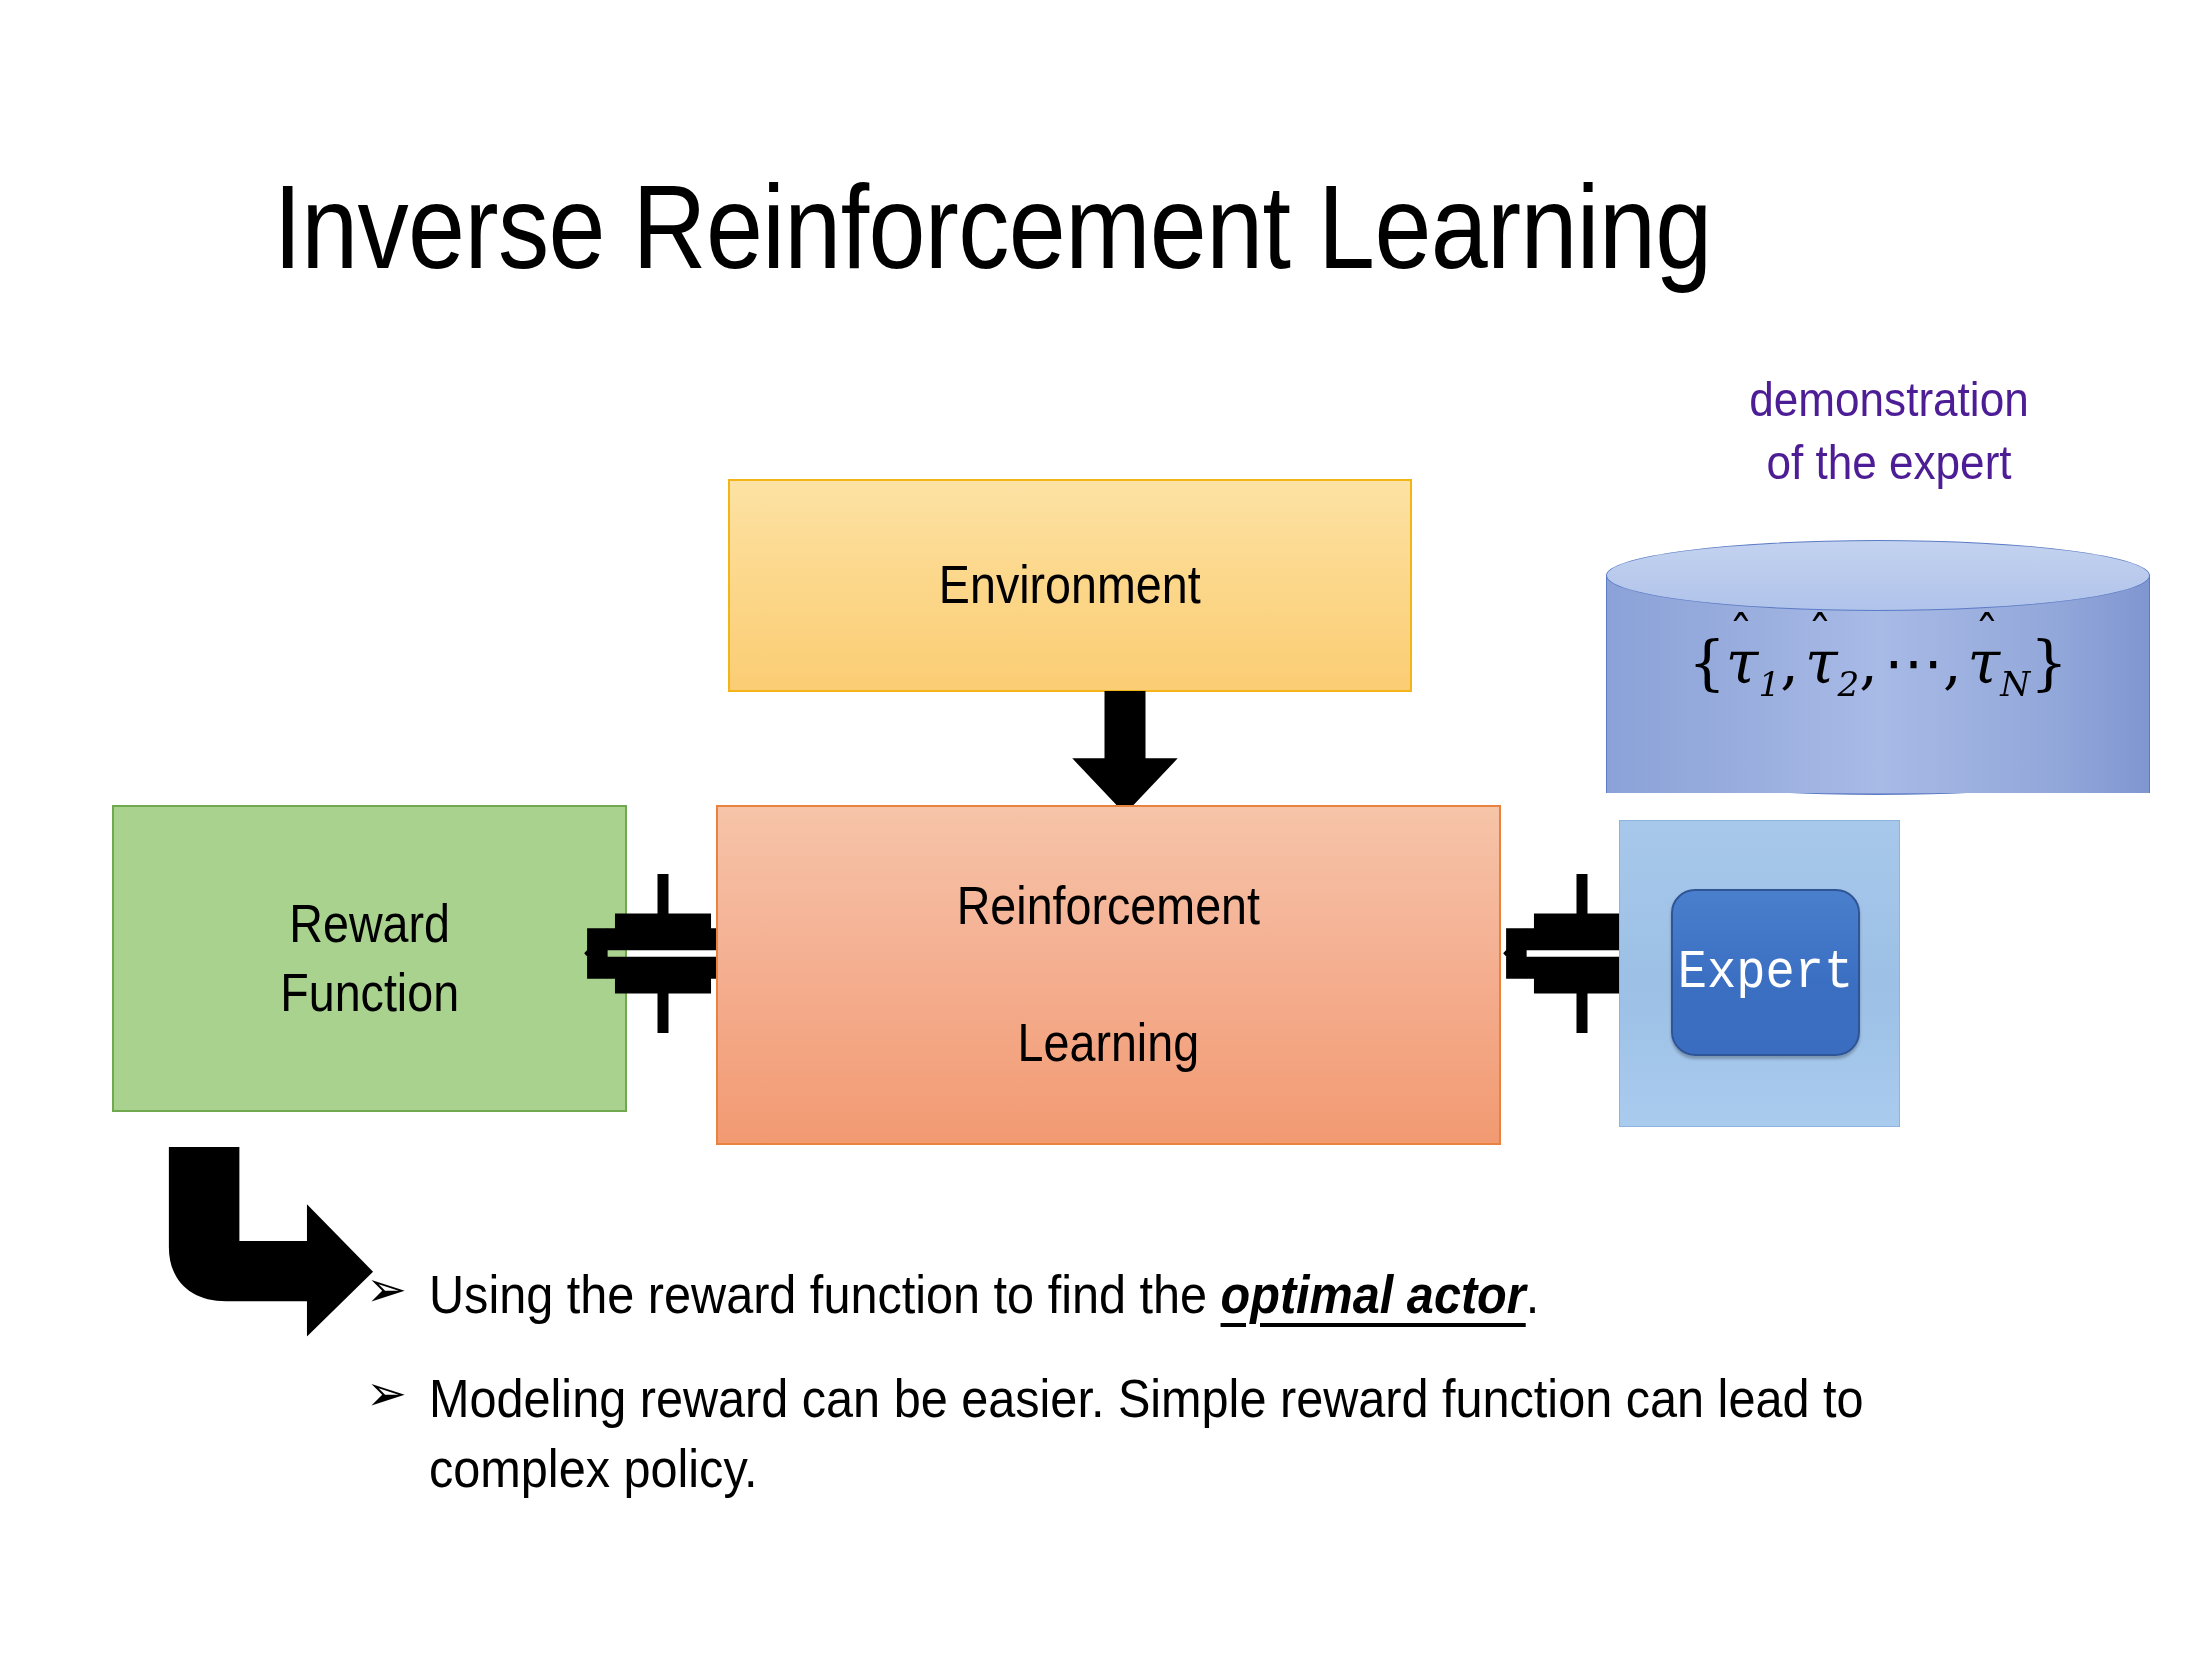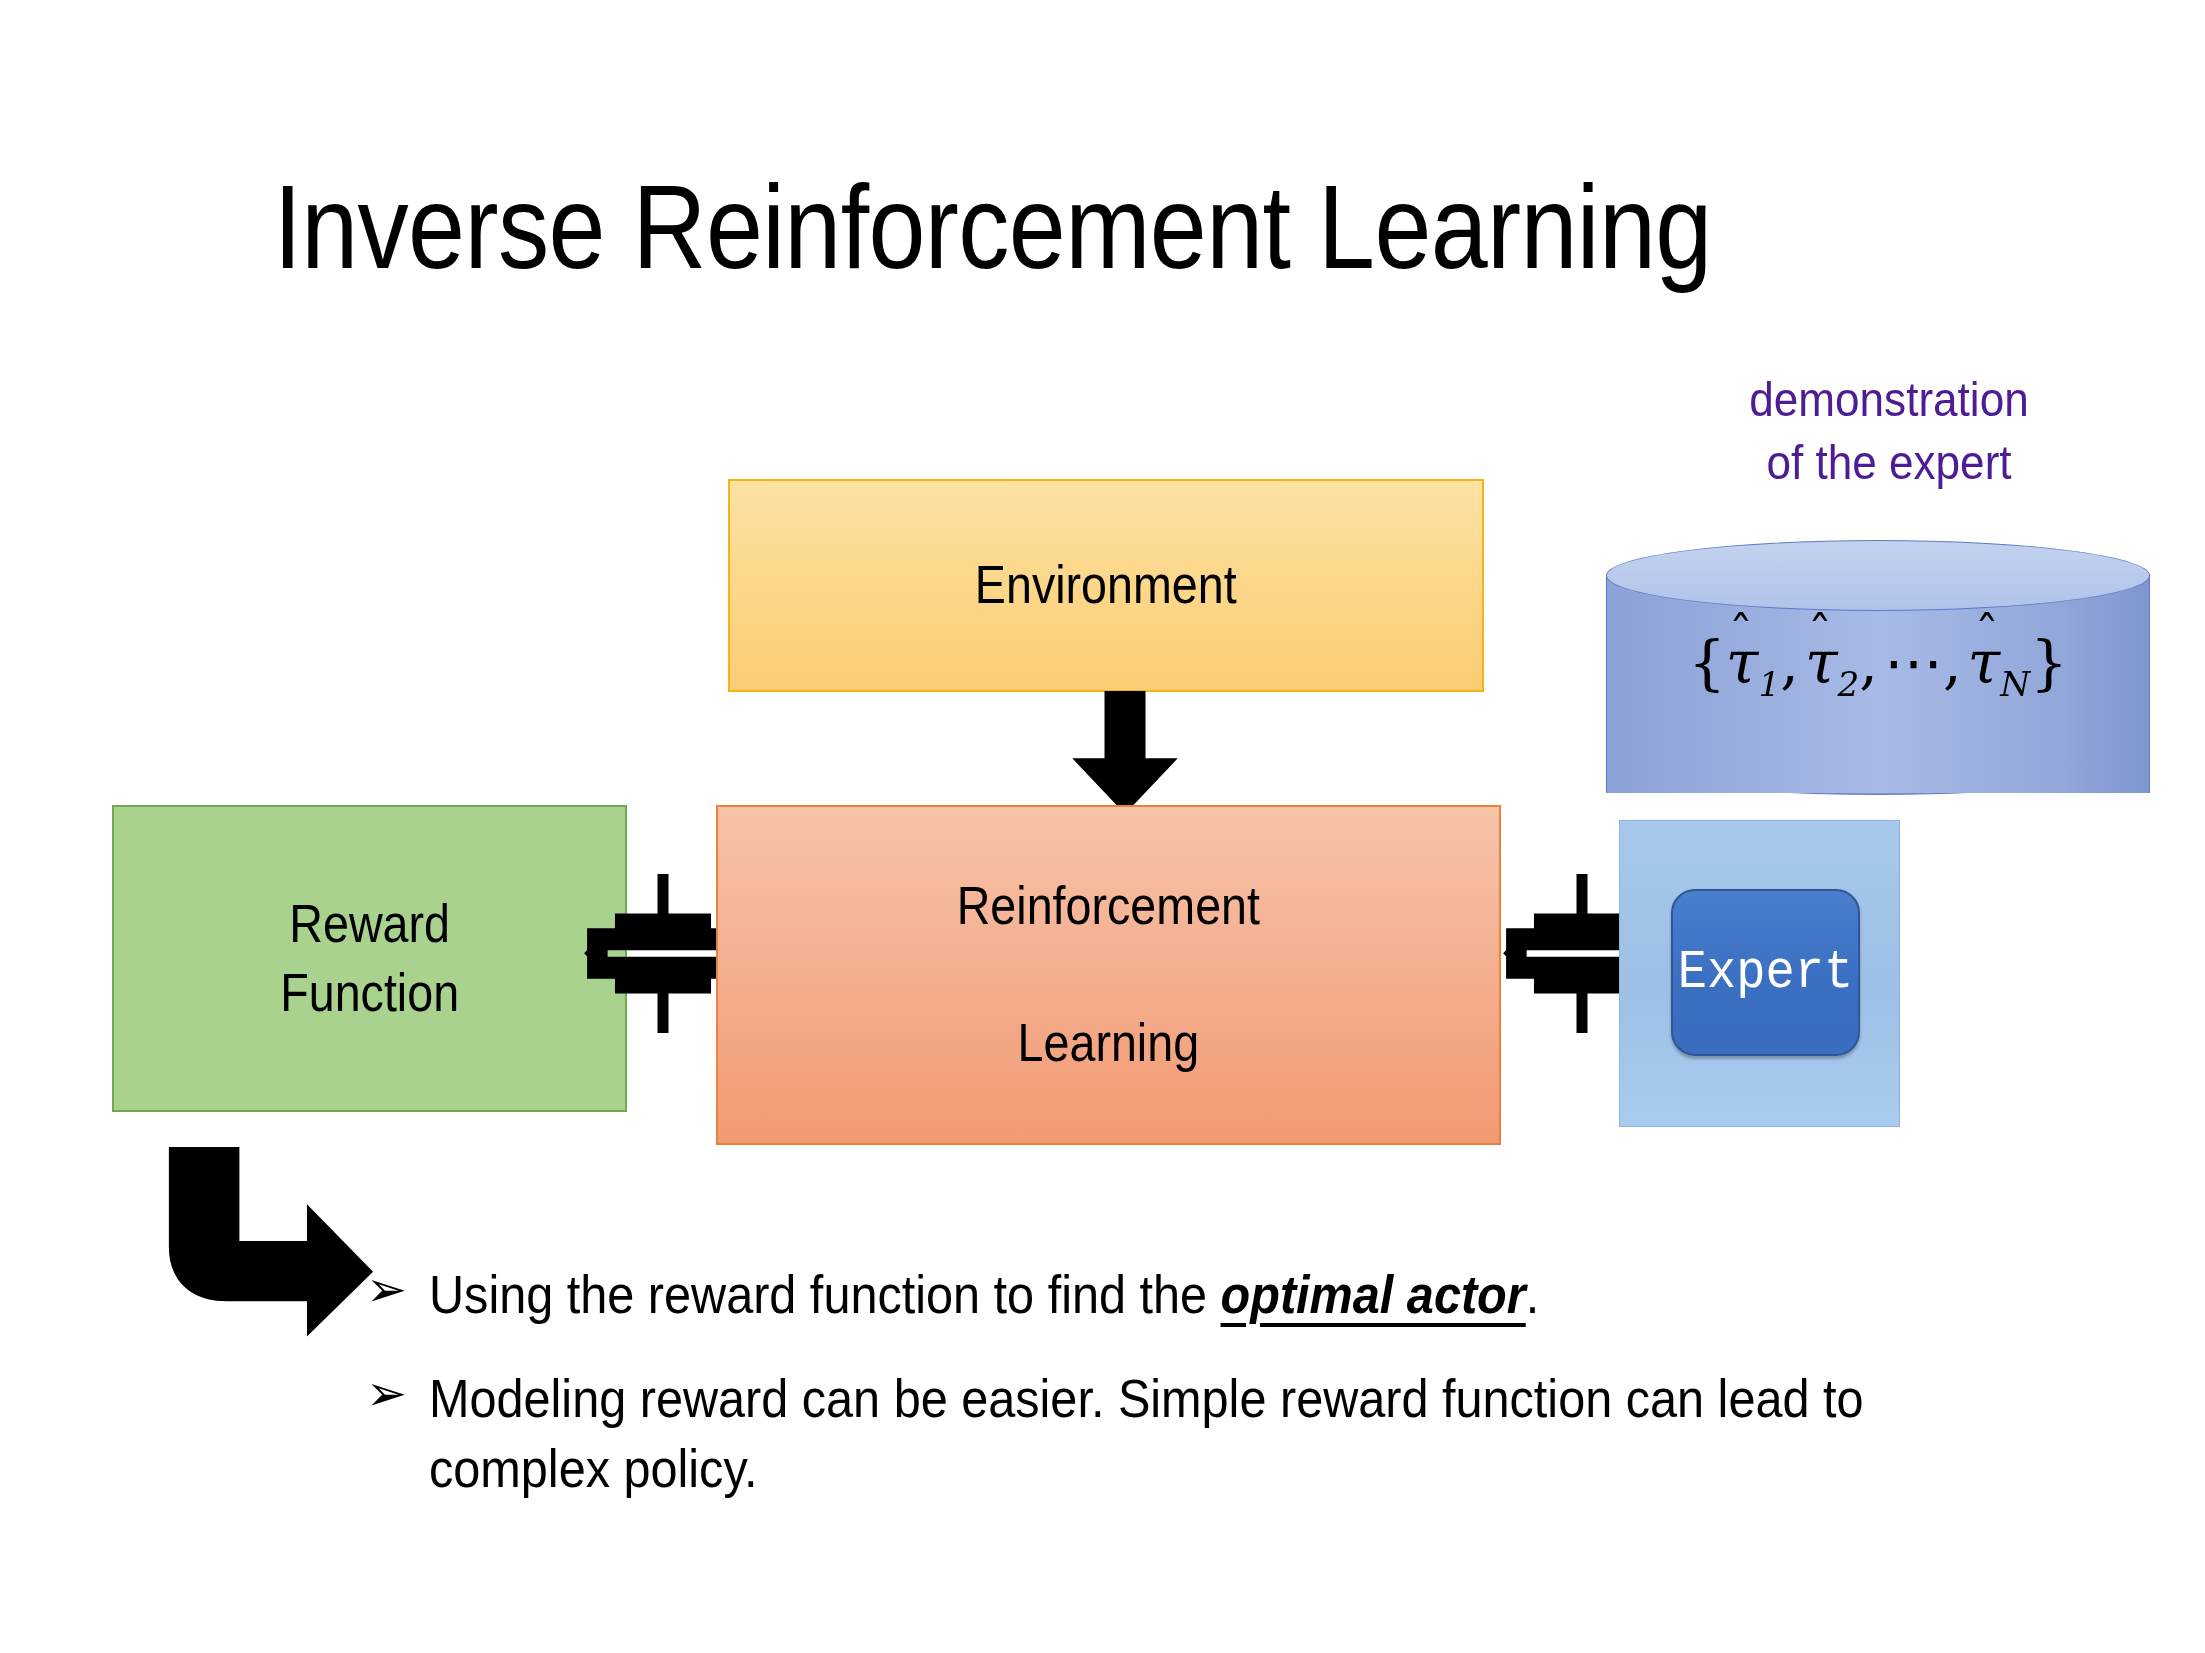--- a/index.html
+++ b/index.html
@@ -22,21 +22,21 @@
     position:absolute; box-sizing:border-box;
     display:flex; align-items:center; justify-content:center;
     text-align:center; color:#000;
     font-family:"Liberation Sans",sans-serif;
     font-weight:400; line-height:1.30;
   }
   .node .lbl{ display:block; transform:scaleX(.88); }
 
   
   #env-box{
-    left:728px; top:479px; width:756px; height:213px;
+    left:728px; top:479px; width:684px; height:213px;
     background:linear-gradient(180deg,#fce2a4 0%,#fcd88c 45%,#fbcd74 100%);
     border:2.9px solid #f2b417;
     font-size:53px;
   }
 
   
   #reward-box{
     left:112px; top:805px; width:515px; height:307px;
     background:#a9d28e;
     border:2.9px solid #6fa84f;

